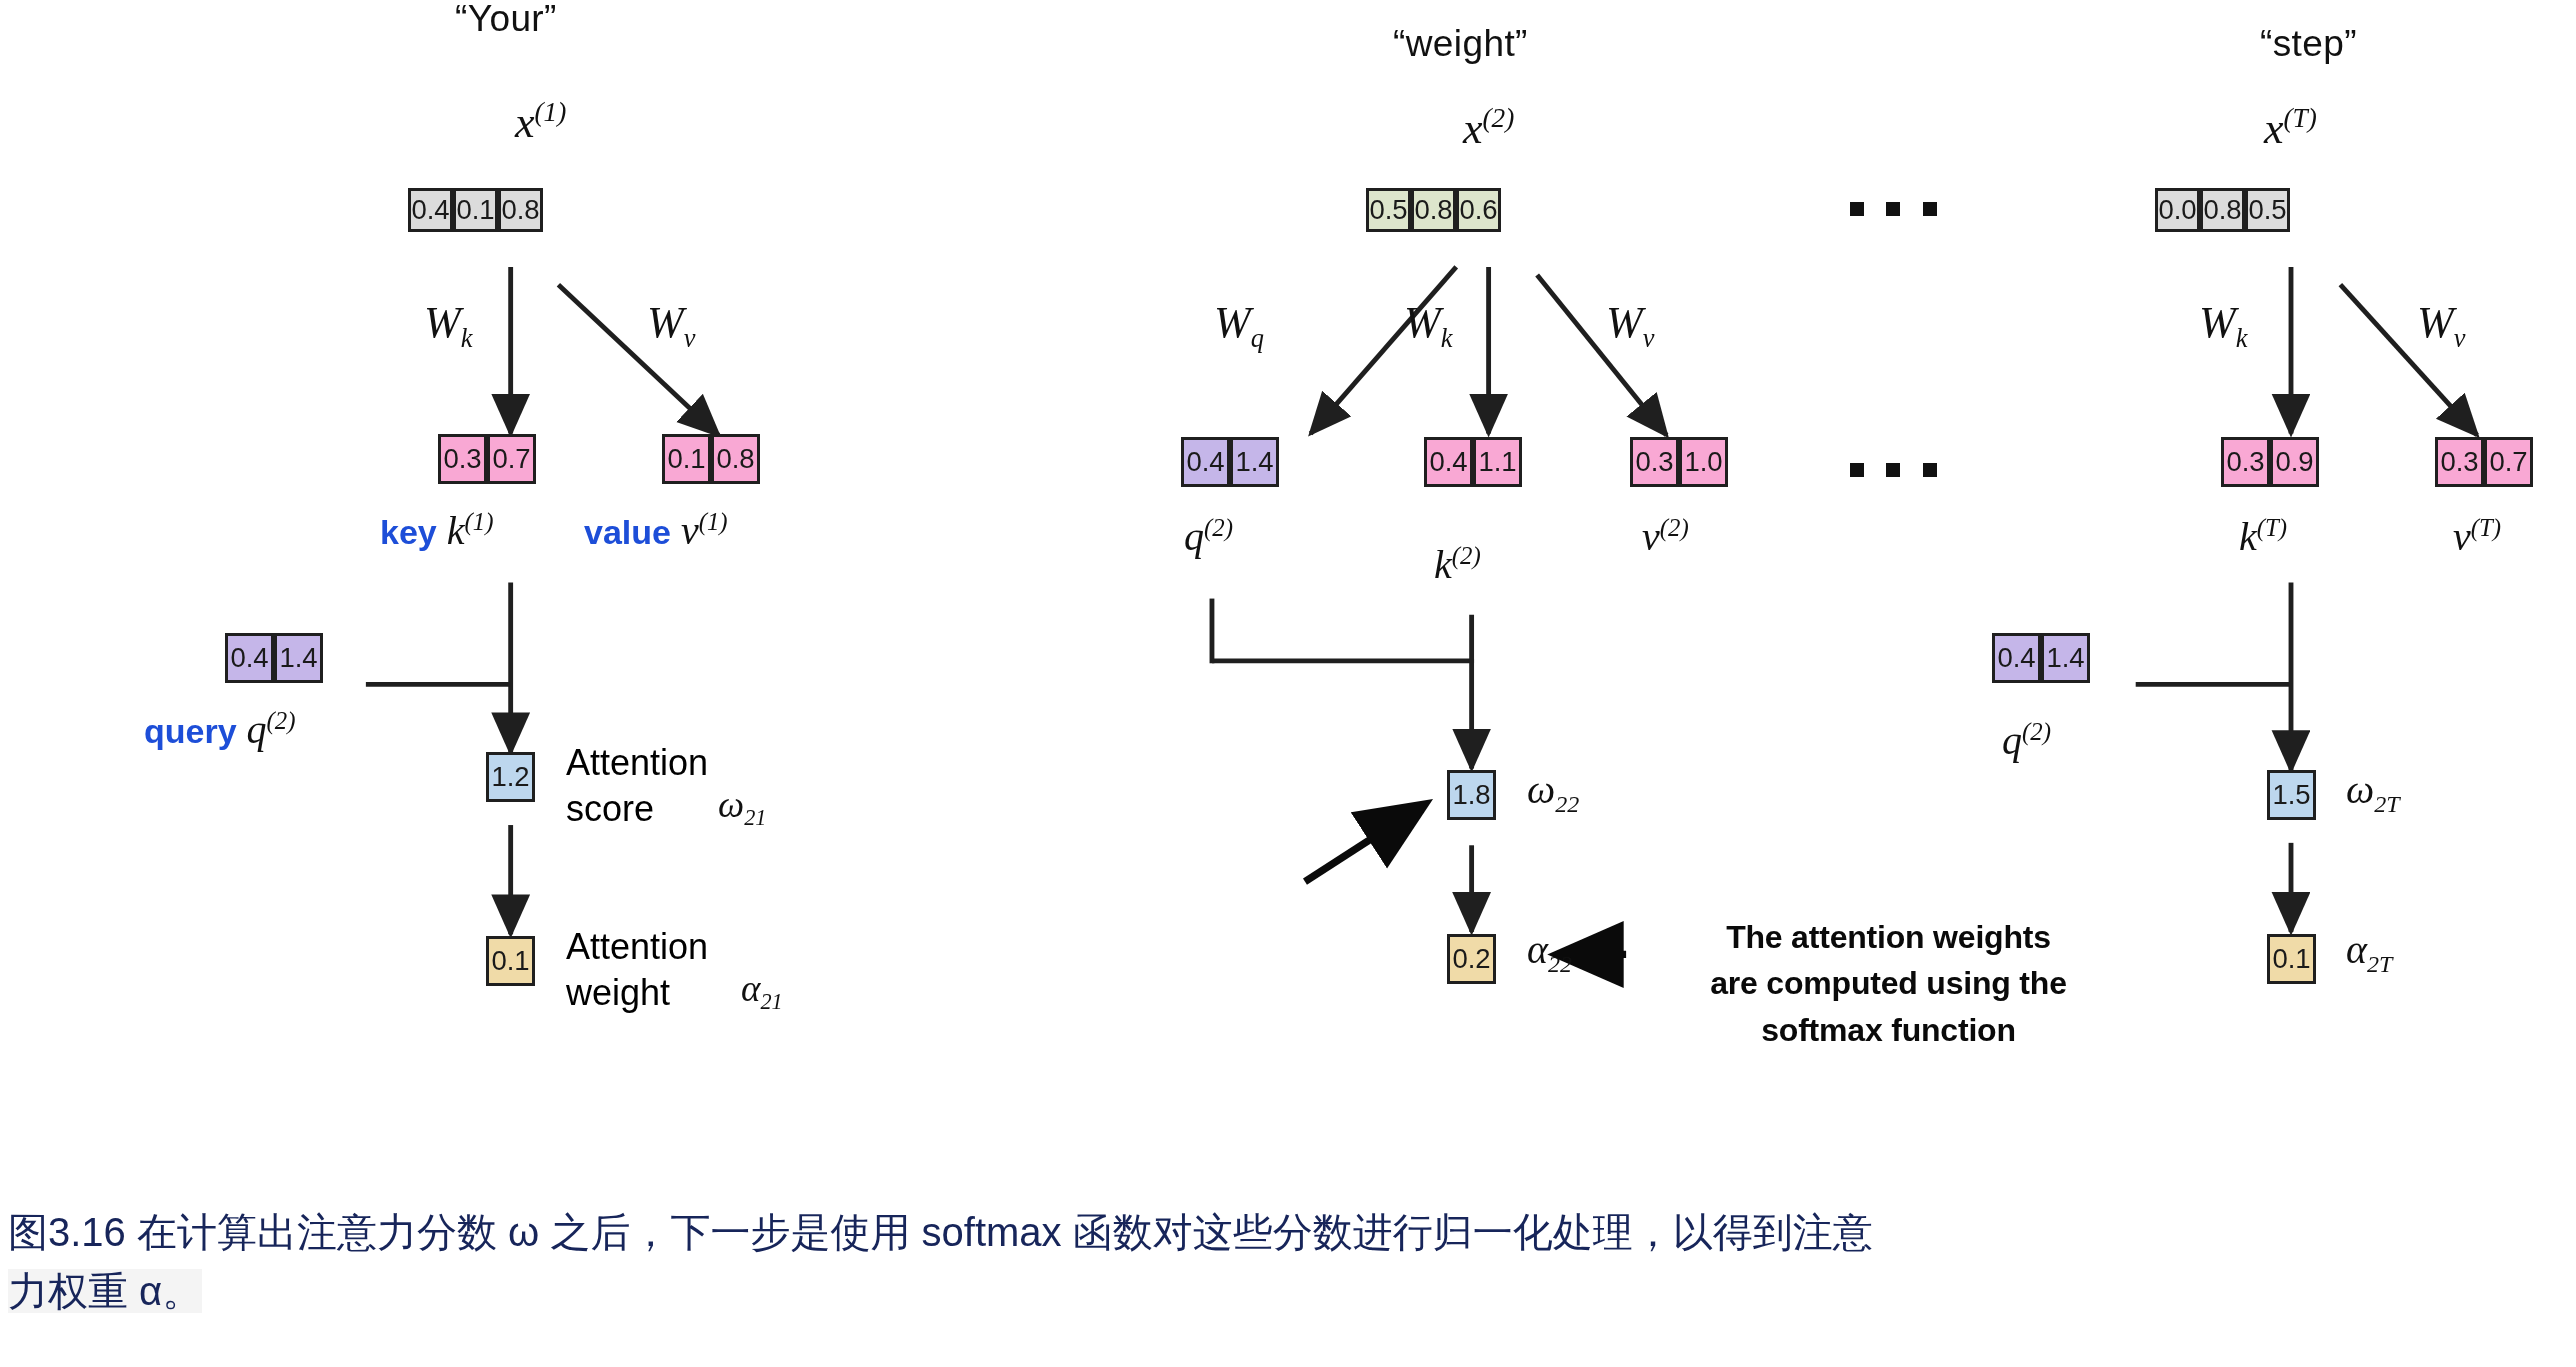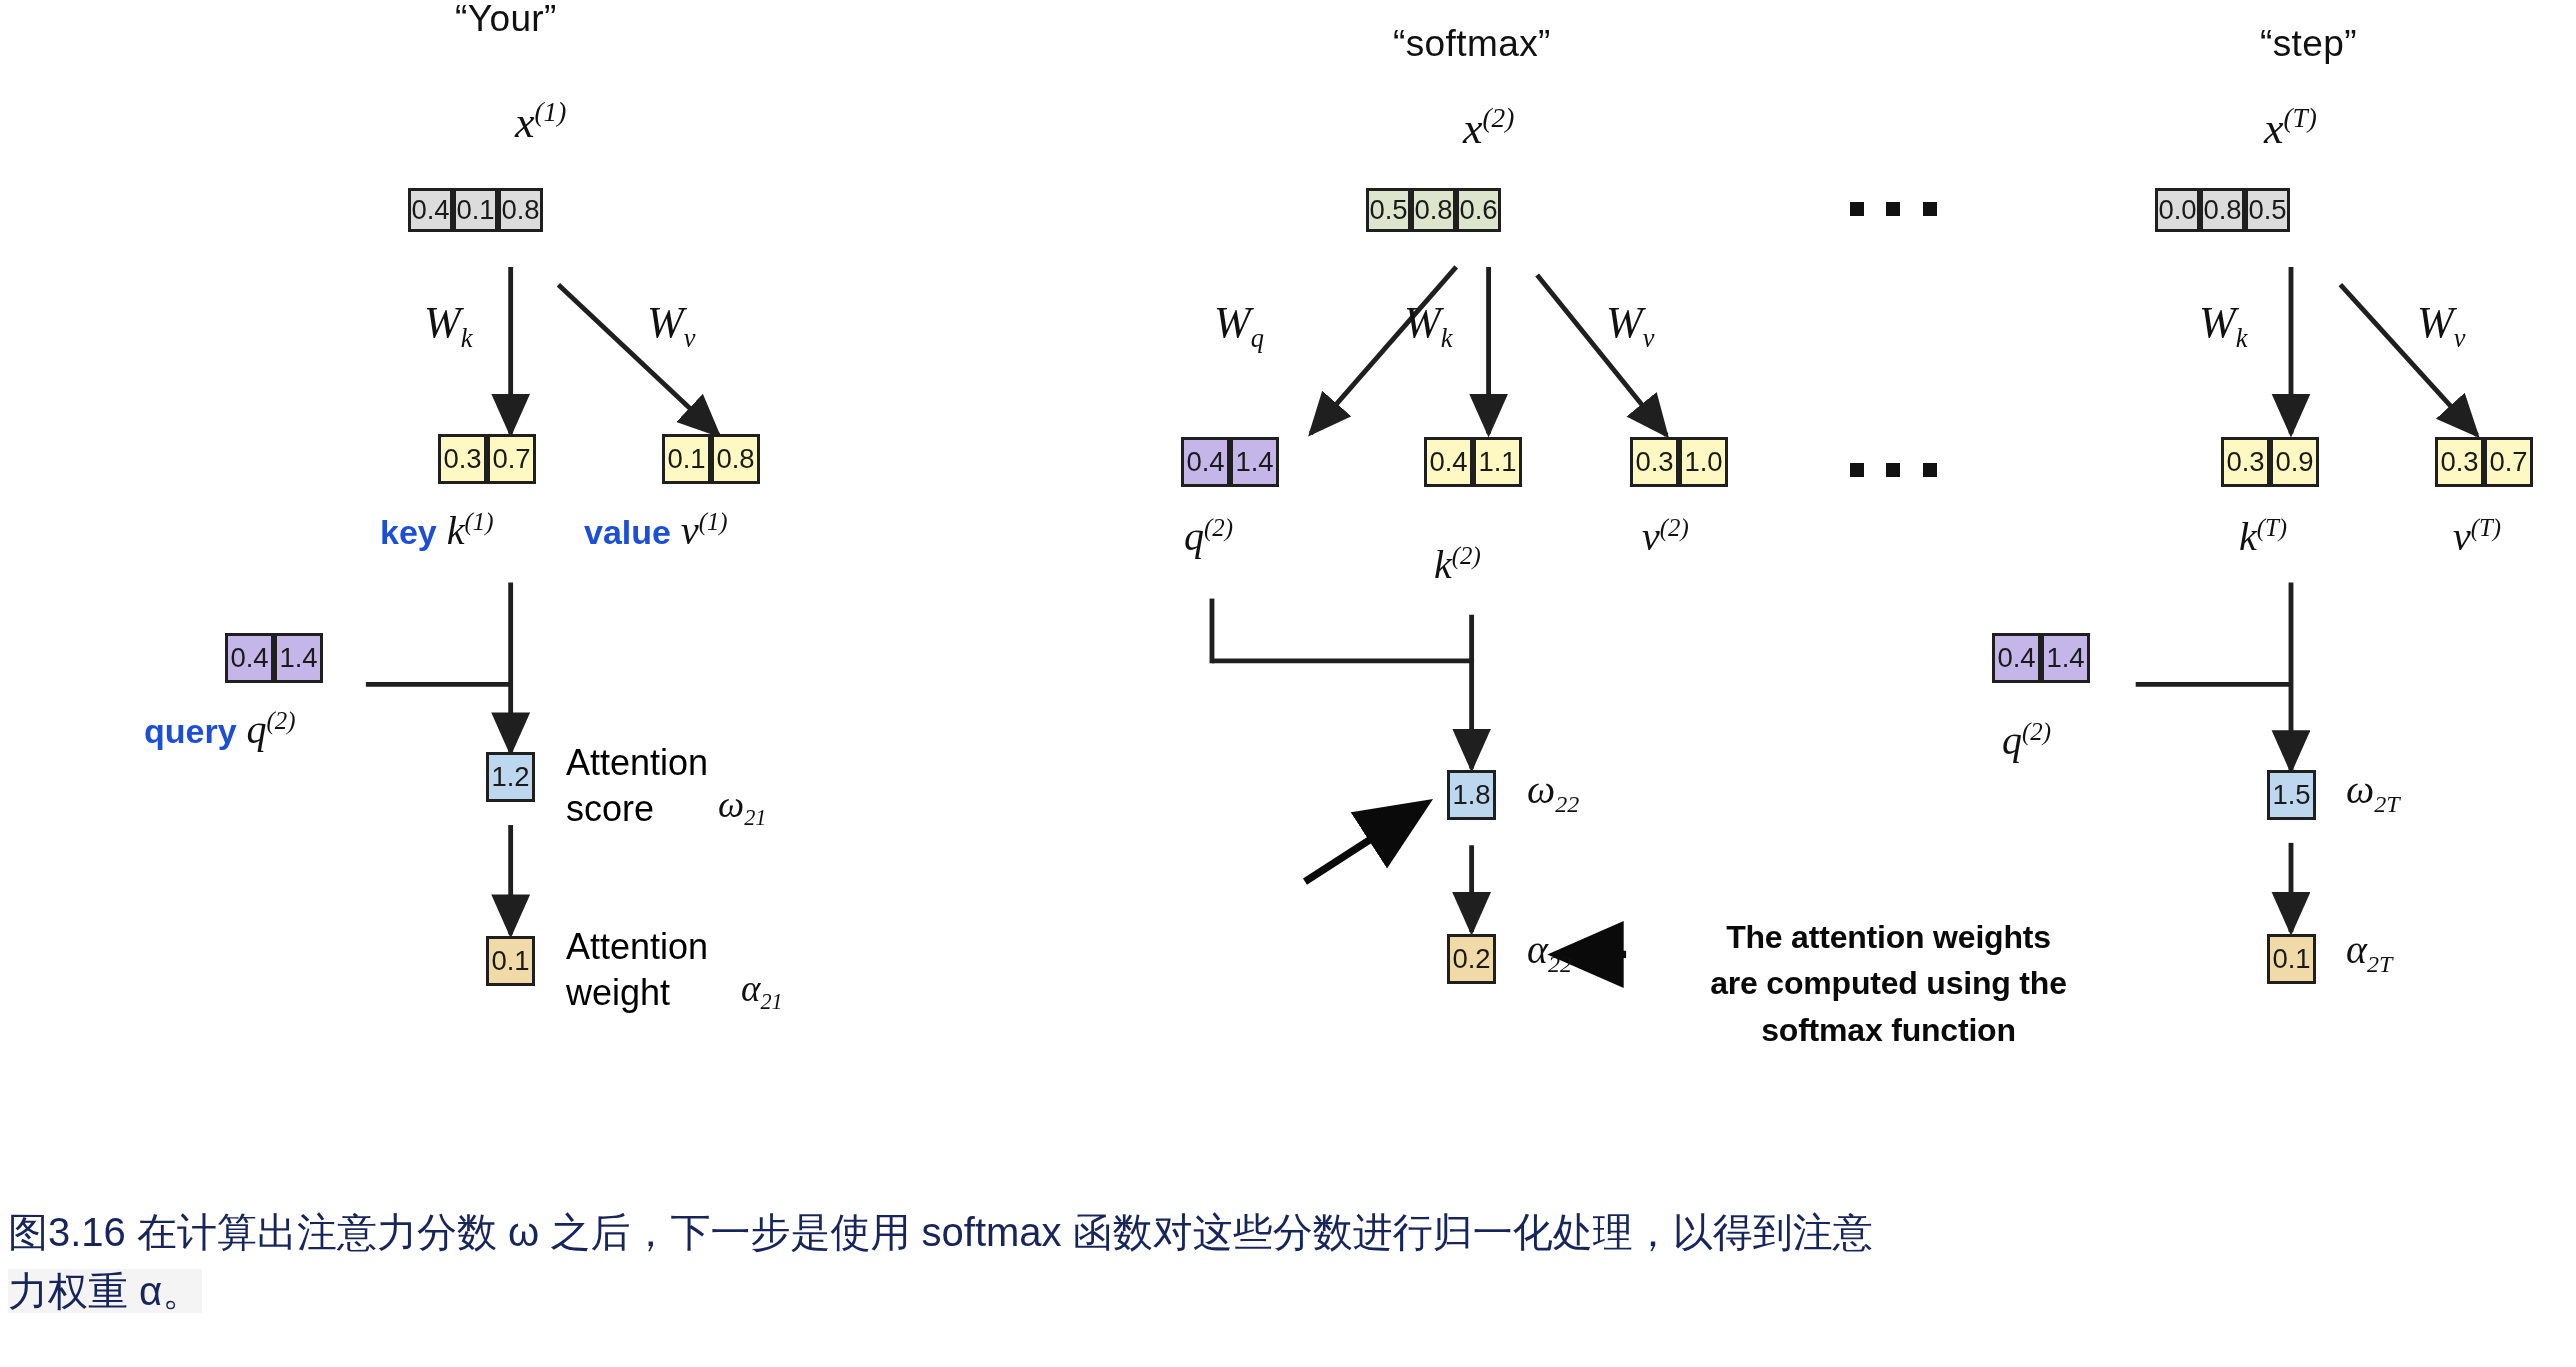--- a/index.html
+++ b/index.html
@@ -32,21 +32,21 @@
   .cell{box-sizing:border-box;border:3.2px solid #1f1f1f;display:flex;
         align-items:center;justify-content:center;font-size:27.5px;color:#1a1a1a;
         font-family:"Liberation Sans","DejaVu Sans",sans-serif;line-height:1;}
   .cell.w3{width:45px;height:44px;}
   .cell.w2{width:49px;height:50px;}
   .cell.single{width:49px;height:50px;}
 
   .c-gray  {background:#dcdcdc;}
   .c-green {background:#dde5cc;}
   .c-purple{background:#c5b6e9;}
-  .c-lilac {background:#fef9c3;}
+  .c-lilac {background:#f9a8d4;}
   .c-blue  {background:#bdd7ee;}
   .c-tan   {background:#f0dba8;}
 
   
   .callout{font-weight:700;font-size:32px;line-height:1.45;text-align:center;
            color:#0a0a0a;white-space:pre-line;letter-spacing:-0.2px;}
 
   
   .dots{display:flex;gap:22.7px;}
   .dots i{display:block;width:13.8px;height:13.8px;background:#111;}
@@ -167,21 +167,21 @@
     <div class="cell single c-tan">0.1</div>
   </div>
   <div class="abs" style="left:566px;top:843px;">
     <div style="font-size:36px;line-height:1.28;white-space:pre-line;position:absolute;top:81px;">Attention
 weight</div>
     <div class="math m46" style="position:absolute;left:175px;top:127px;">
       <span style="font-style:italic;">α</span><span class="sub">21</span>
     </div>
   </div>
 
-  <div class="abs word" style="left:1393px;top:22.7px;">“softmax”</div>
+  <div class="abs word" style="left:1393px;top:22.7px;">“weight”</div>
 
   <div class="abs math m54" style="left:1463px;top:105px;">
     <span>x</span><span class="sup">(2)</span>
   </div>
 
   <div class="abs vec" style="left:1366px;top:188px;">
     <div class="cell w3 c-green">0.5</div>
     <div class="cell w3 c-green">0.8</div>
     <div class="cell w3 c-green">0.6</div>
   </div>

